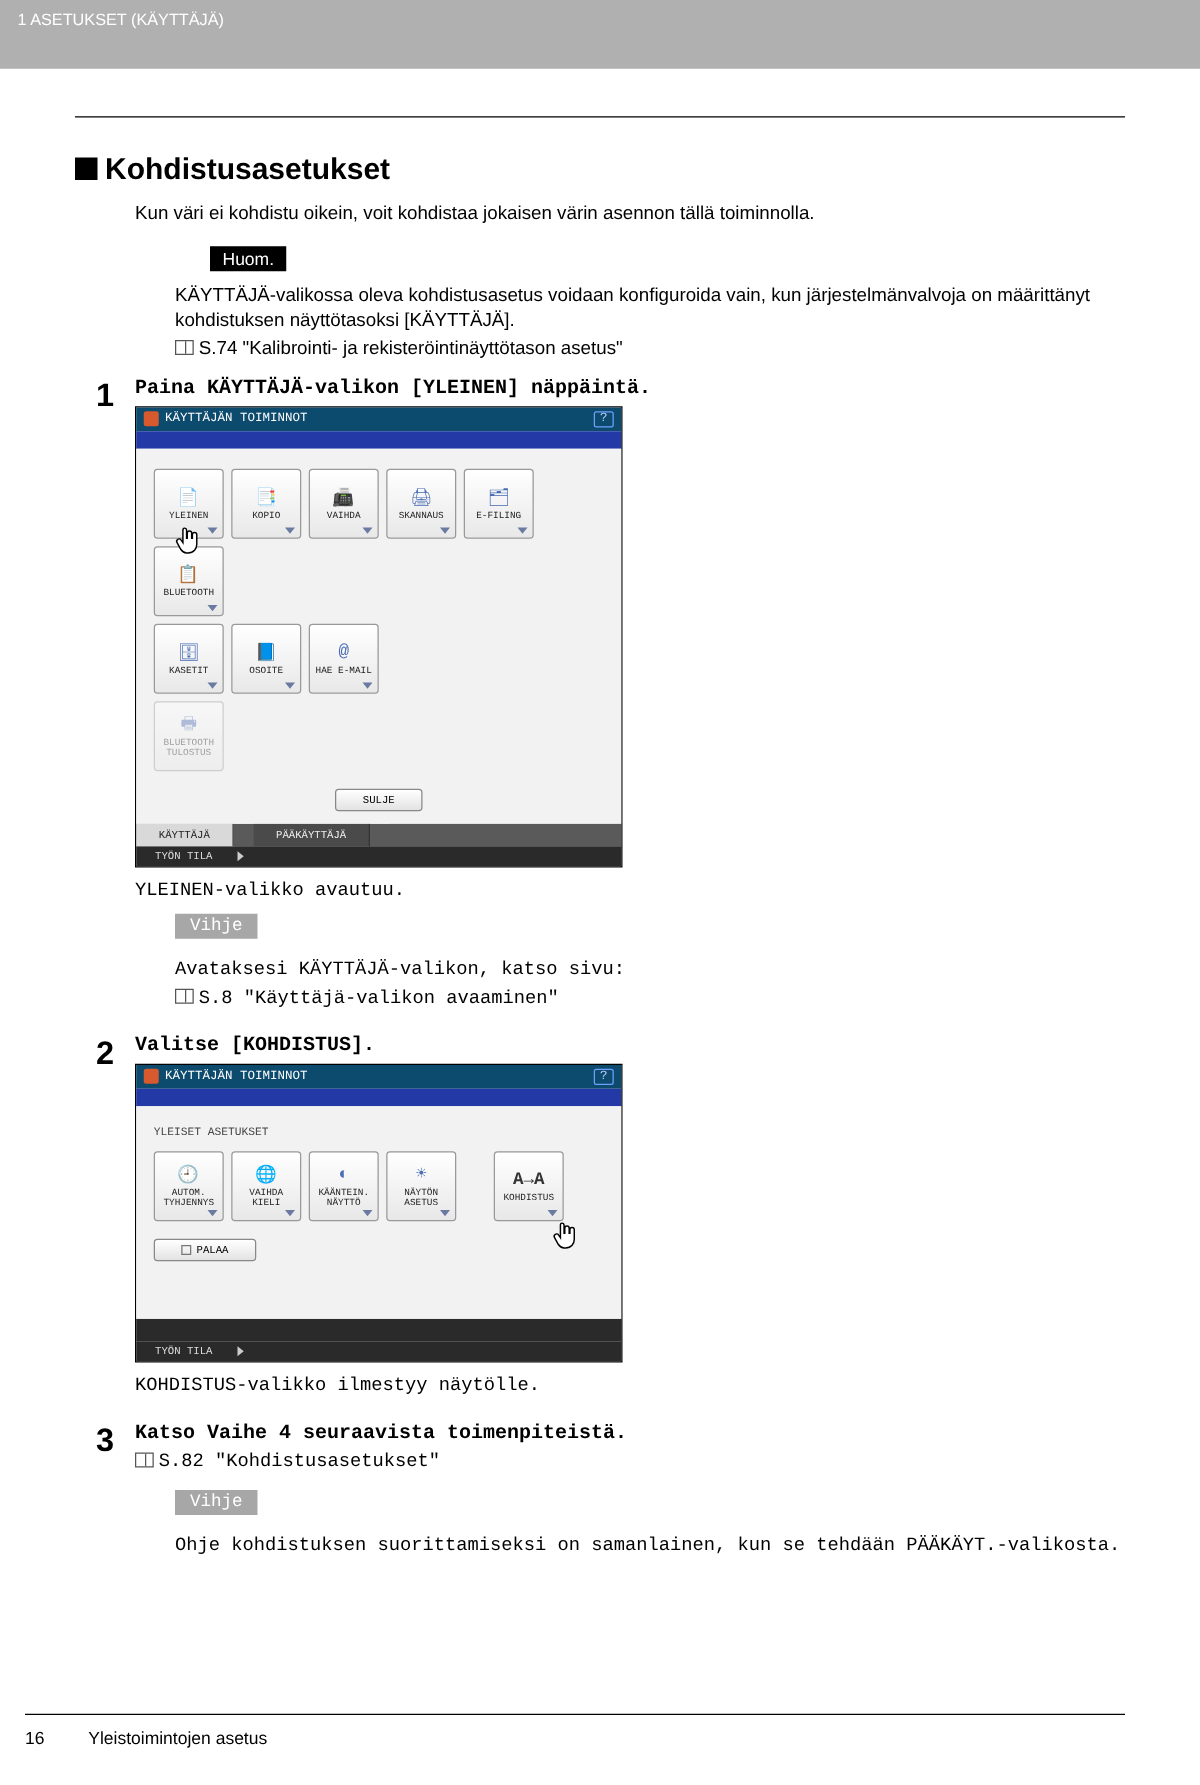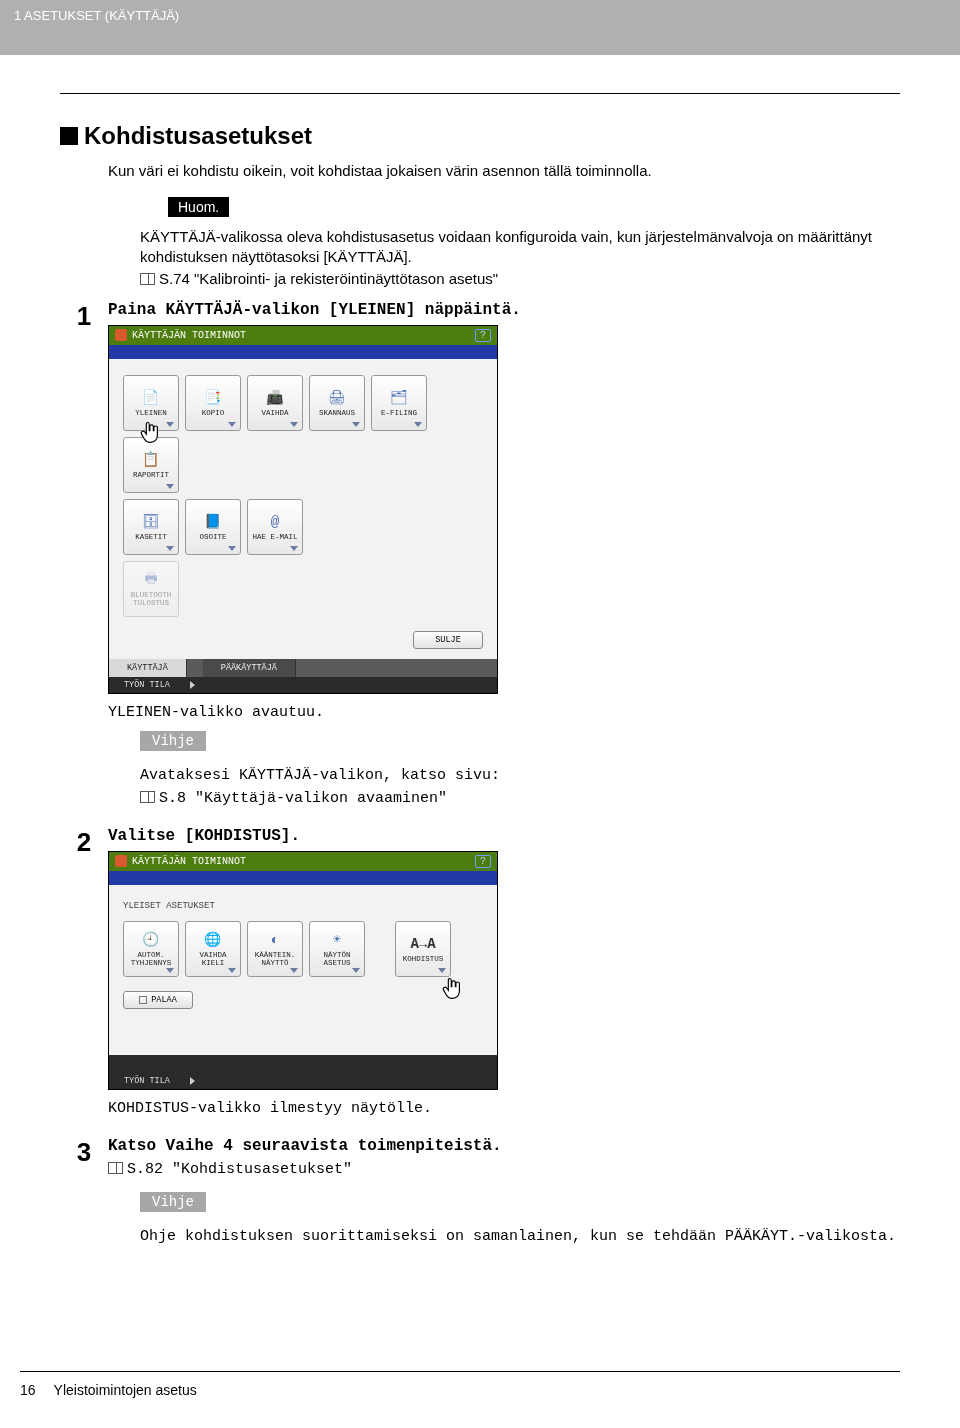--- a/index.html
+++ b/index.html
@@ -110,21 +110,21 @@
     margin: 6px 0;
   }
   
   .shot {
     width: 390px;
     border: 1px solid #000;
     background: #fff;
     margin: 6px 0 10px 0;
   }
   .shot-titlebar {
-    background: #4d7c0f;
+    background: #0c4a6e;
     color: #fff;
     font-size: 10px;
     padding: 3px 6px;
     display: flex;
     align-items: center;
     justify-content: space-between;
   }
   .tb-left { display: flex; align-items: center; gap: 5px; }
   .tb-ico {
     width: 12px; height: 12px;
@@ -196,42 +196,42 @@
     border-top: 5px solid #6b7aa0;
   }
   .cursor {
     position: absolute;
     width: 28px; height: 28px;
     pointer-events: none;
   }
   .cursor svg { width: 100%; height: 100%; }
   .sulje-row {
     display: flex;
-    justify-content: flex-end;
+    justify-content: center;
     margin-top: 14px;
   }
   .wide-btn {
     min-width: 70px;
     height: 18px;
     background: linear-gradient(#fff,#e3e3e3);
     border: 1px solid #888;
     border-radius: 3px;
     font-size: 8.5px;
     display: flex;
     align-items: center;
     justify-content: center;
     padding: 0 6px;
   }
   .palaa-row {
     display: flex;
     justify-content: flex-start;
     margin-top: 14px;
   }
   .palaa-btn {
-    width: 70px;
+    width: 82px;
     height: 18px;
     background: linear-gradient(#fff,#e3e3e3);
     border: 1px solid #888;
     border-radius: 3px;
     font-size: 8.5px;
     display: flex;
     align-items: center;
     justify-content: center;
     gap: 4px;
     text-align: center;
@@ -282,21 +282,21 @@
     position: absolute;
     bottom: 30px;
     left: 20px; right: 60px;
   }
   .foot-rule {
     border-top: 1px solid #000;
     margin-bottom: 10px;
   }
   .foot-row {
     display: flex;
-    gap: 18px;
+    gap: 35px;
     font-size: 14px;
   }
   .pgnum { font-weight: normal; }
 </style>
 </head>
 <body>
 
 <div class="header-band">
   <span>1 ASETUKSET (KÄYTTÄJÄ)</span>
 </div>
@@ -353,21 +353,21 @@
                 <span class="lbl">SKANNAUS</span>
                 <span class="tri"></span>
               </div>
             <div class="sq-btn">
                 <span class="ico">🗂</span>
                 <span class="lbl">E-FILING</span>
                 <span class="tri"></span>
               </div>
             <div class="sq-btn">
                 <span class="ico">📋</span>
-                <span class="lbl">RAPORTIT</span>
+                <span class="lbl">BLUETOOTH</span>
                 <span class="tri"></span>
               </div>
           </div>
           <div class="btn-grid" style="margin-top:6px">
             <div class="sq-btn">
                 <span class="ico">🗄</span>
                 <span class="lbl">KASETIT</span>
                 <span class="tri"></span>
               </div>
             <div class="sq-btn">

